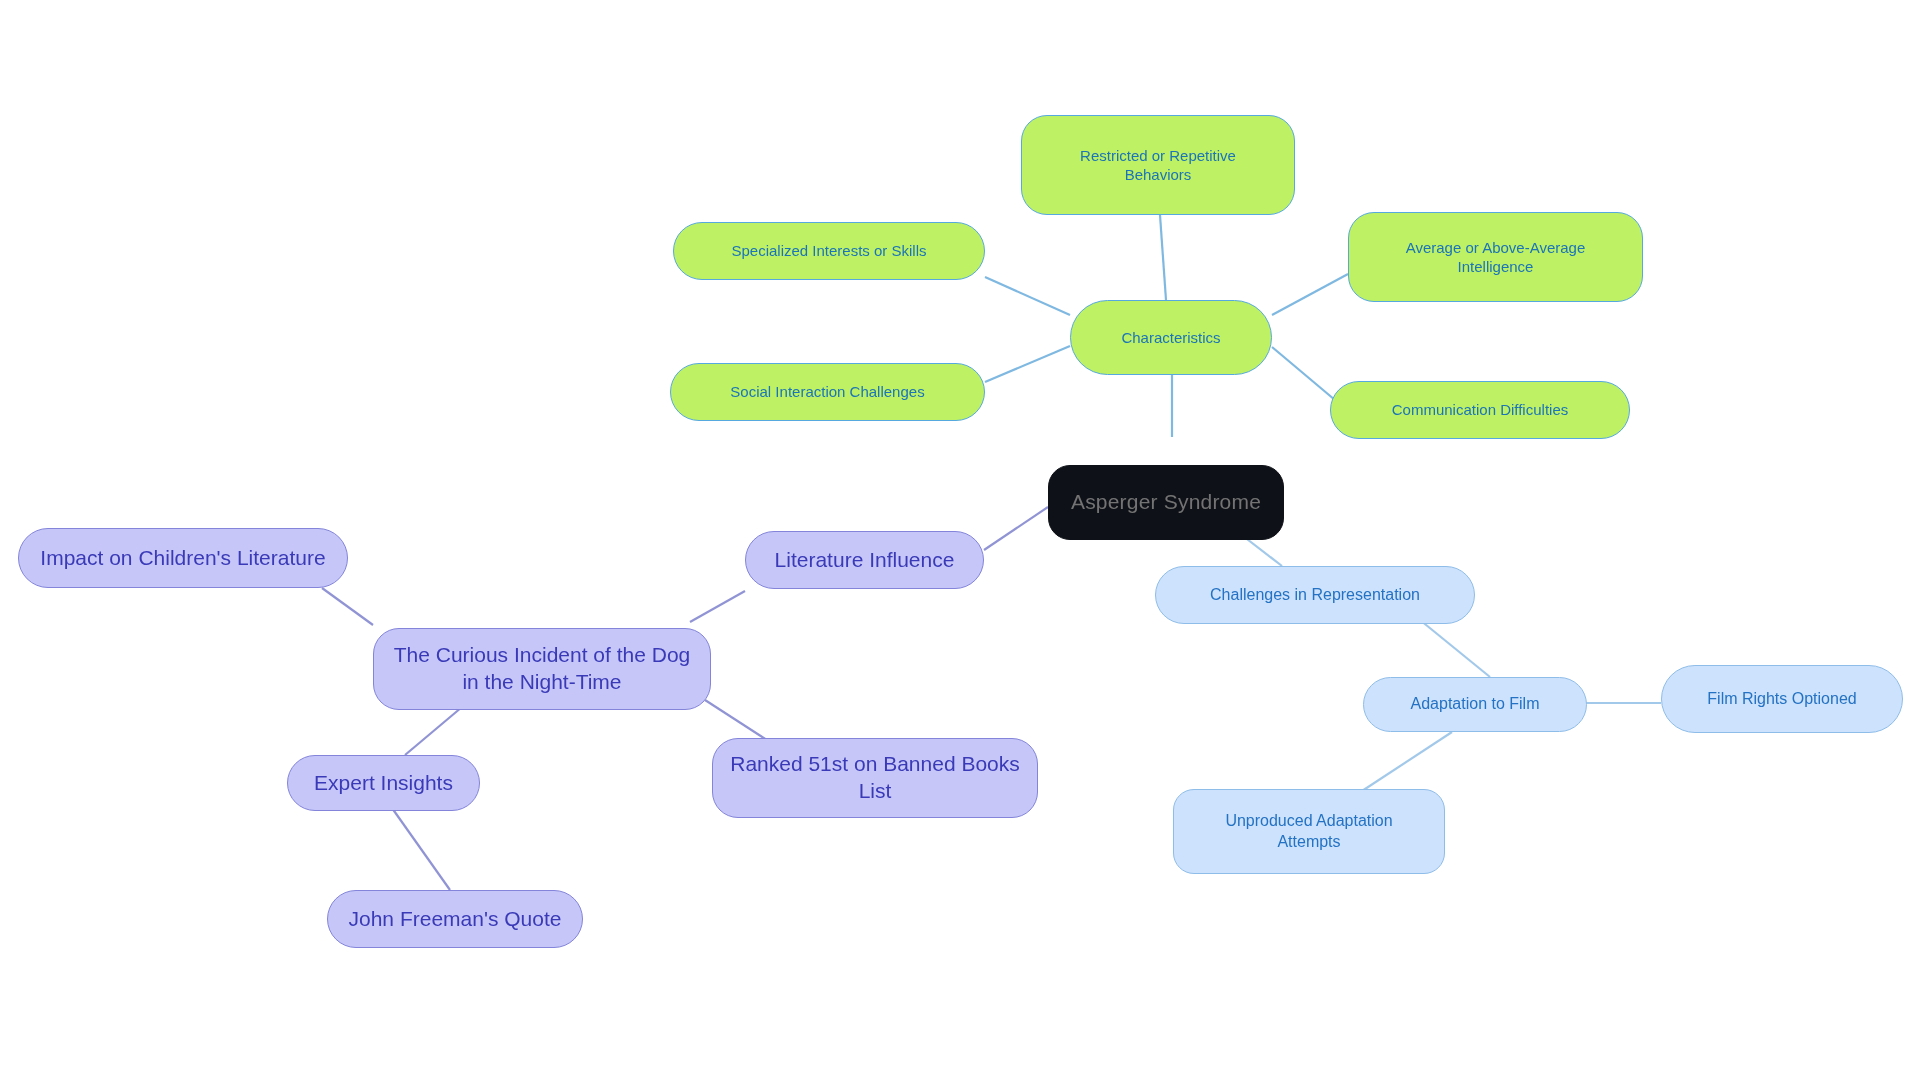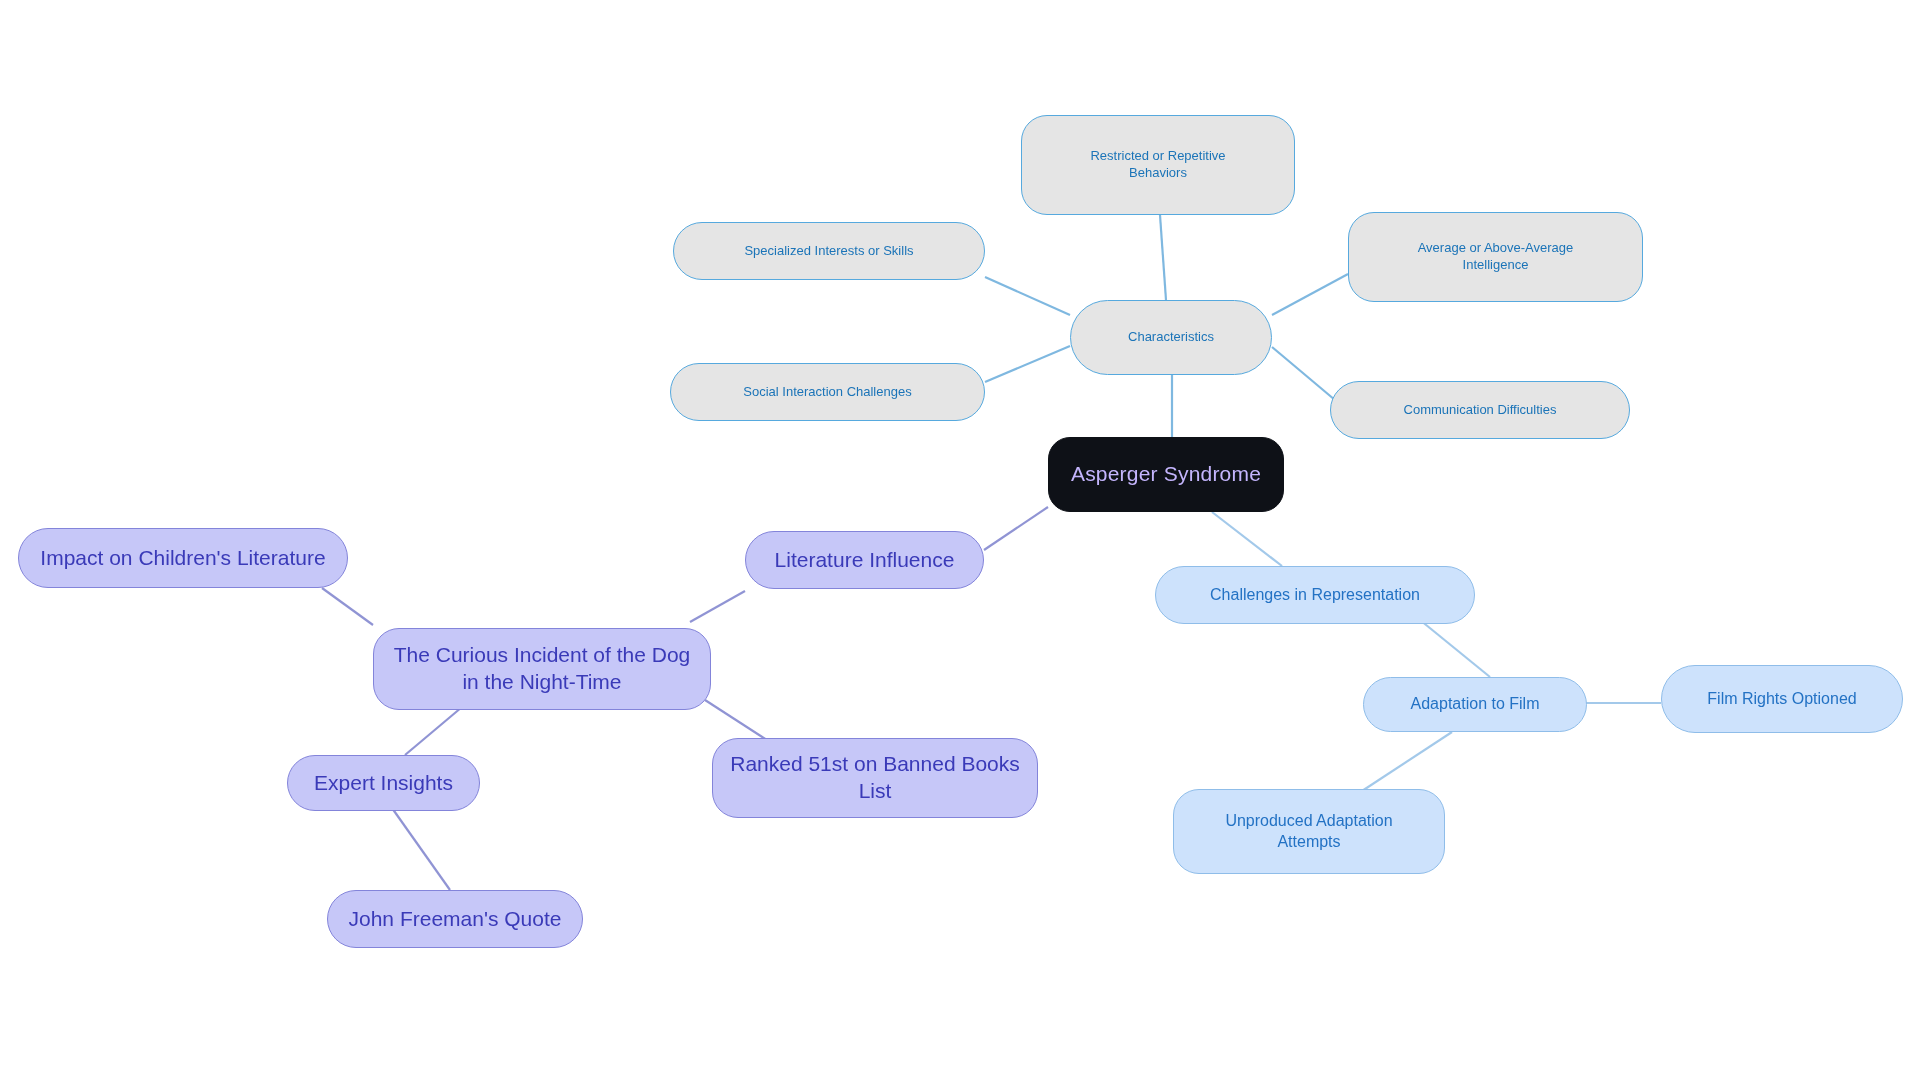--- a/index.html
+++ b/index.html
@@ -38,32 +38,33 @@
     border-style: solid;
     border-width: 1.5px;
     line-height: 1.28;
     padding: 6px 14px;
     white-space: pre-line;
   }
   
   .node.root {
     background: #0e1117;
     border-color: #0e1117;
-    color: #c4b5fd;
+    color: #737373;
     border-radius: 22px;
     font-size: 21px;
     letter-spacing: 0.2px;
+    margin-top: 28px;
   }
   
   .node.blue {
-    background: #e5e5e5;
+    background: #bef264;
     border-color: #56a9de;
     color: #1b74b8;
     border-radius: 999px;
-    font-size: 13px;
+    font-size: 15px;
   }
   .node.blue.multiline {
     border-radius: 26px;
   }
   
   .node.blue-light {
     background: #cde2fc;
     border-color: #8fbde9;
     color: #2372c4;
     border-radius: 999px;
@@ -139,21 +140,21 @@
 Intelligence</div>
 
   <div class="node blue" style="left:1330px; top:381px; width:300px; height:58px;">Communication Difficulties</div>
 
   <div class="node blue-light" style="left:1155px; top:566px; width:320px; height:58px;">Challenges in Representation</div>
 
   <div class="node blue-light" style="left:1363px; top:677px; width:224px; height:55px;">Adaptation to Film</div>
 
   <div class="node blue-light" style="left:1661px; top:665px; width:242px; height:68px;">Film Rights Optioned</div>
 
-  <div class="node blue-light multiline" style="left:1173px; top:789px; width:272px; height:85px;">Unproduced Adaptation
+  <div class="node blue-light multiline" style="left:1173px; top:789px; width:272px; height:85px;border-radius:21px;">Unproduced Adaptation
 Attempts</div>
 
   <div class="node purple" style="left:745px; top:531px; width:239px; height:58px;">Literature Influence</div>
 
   <div class="node purple multiline" style="left:373px; top:620px; width:338px; height:82px;margin-top:8px;">The Curious Incident of the Dog
 in the Night-Time</div>
 
   <div class="node purple" style="left:18px; top:528px; width:330px; height:60px;">Impact on Children's Literature</div>
 
   <div class="node purple" style="left:287px; top:755px; width:193px; height:56px;">Expert Insights</div>

